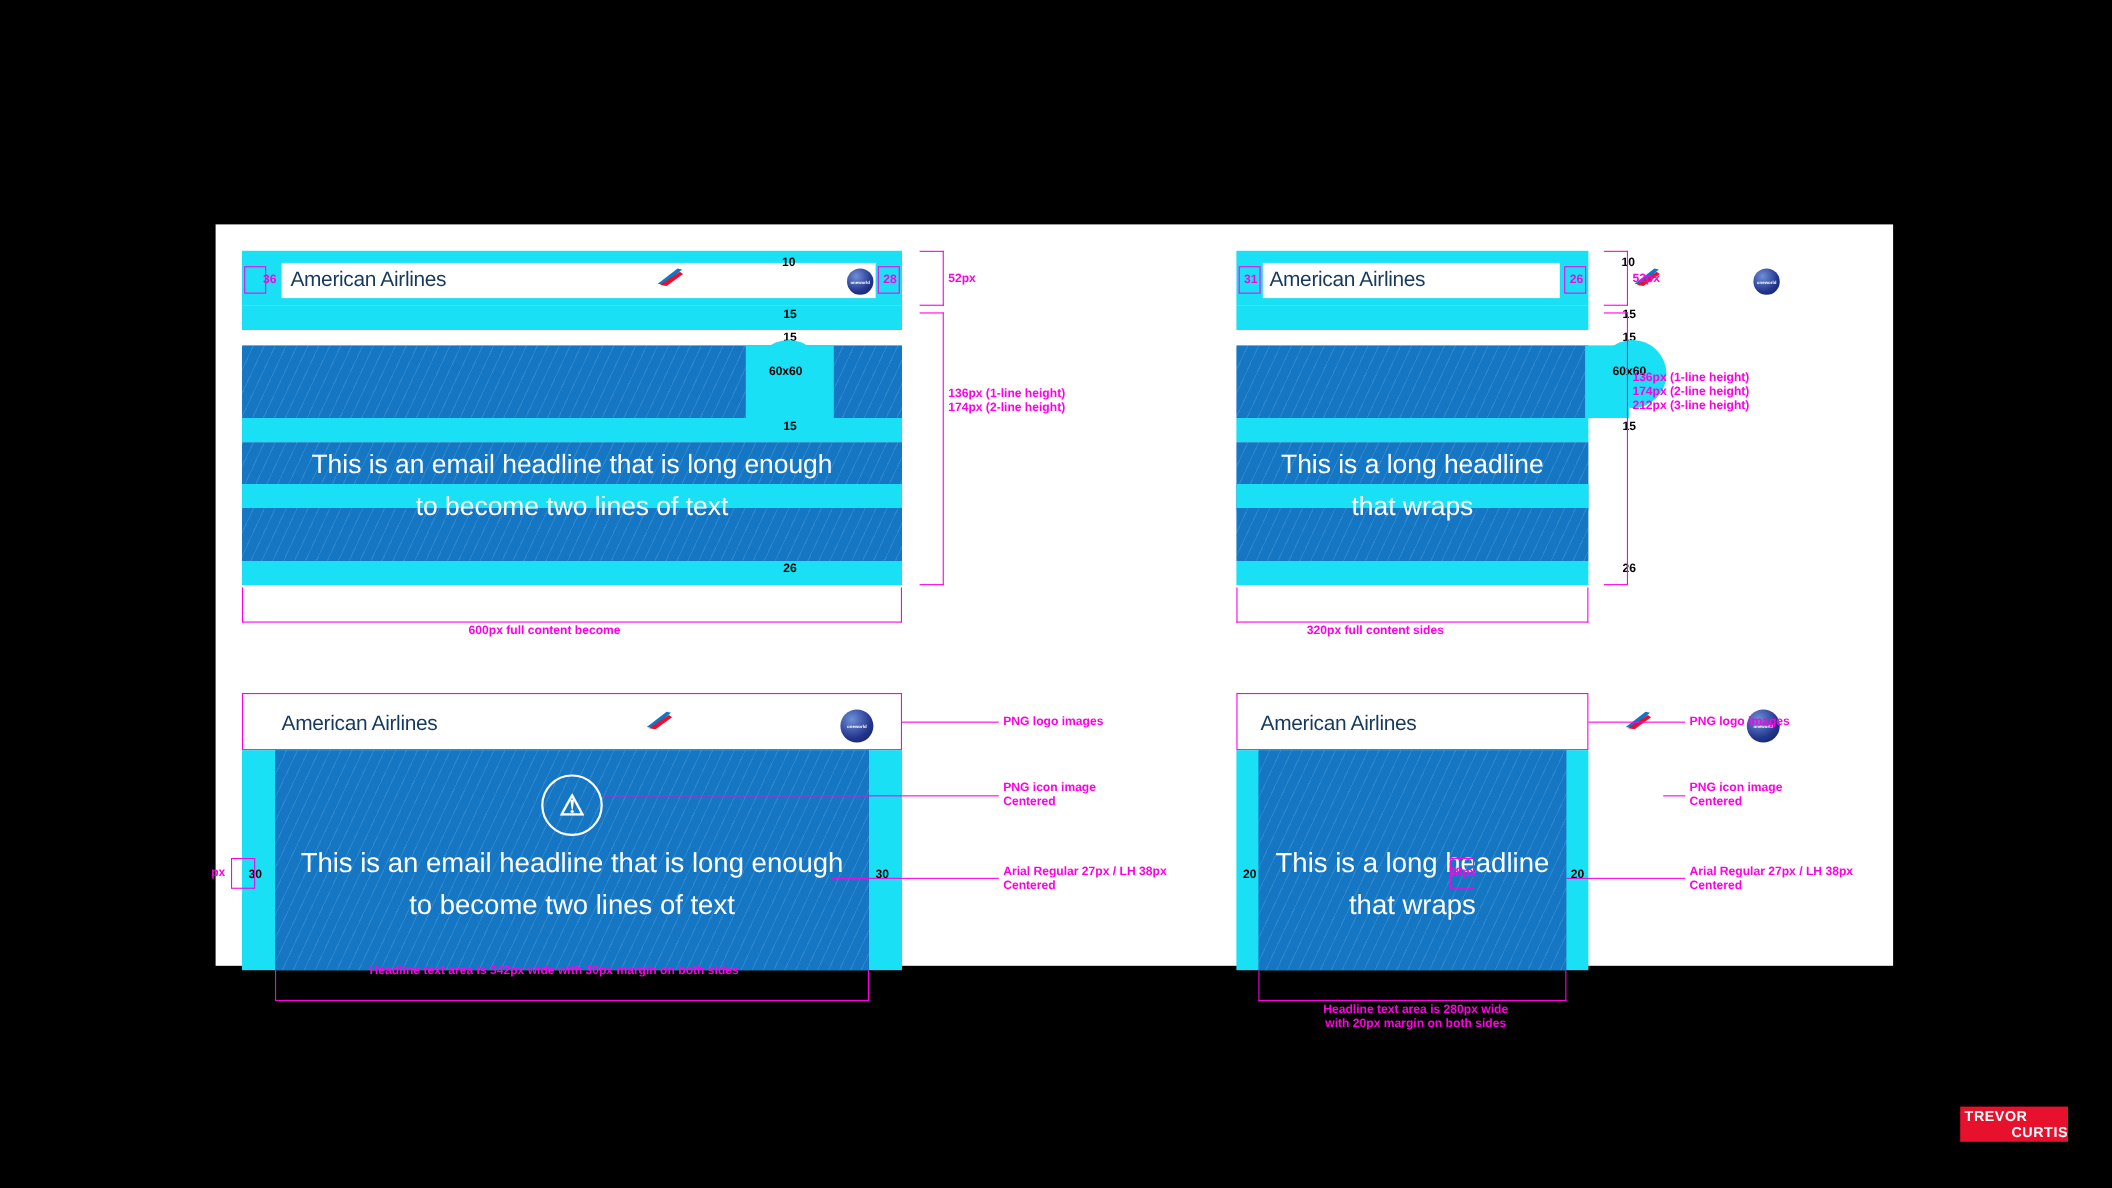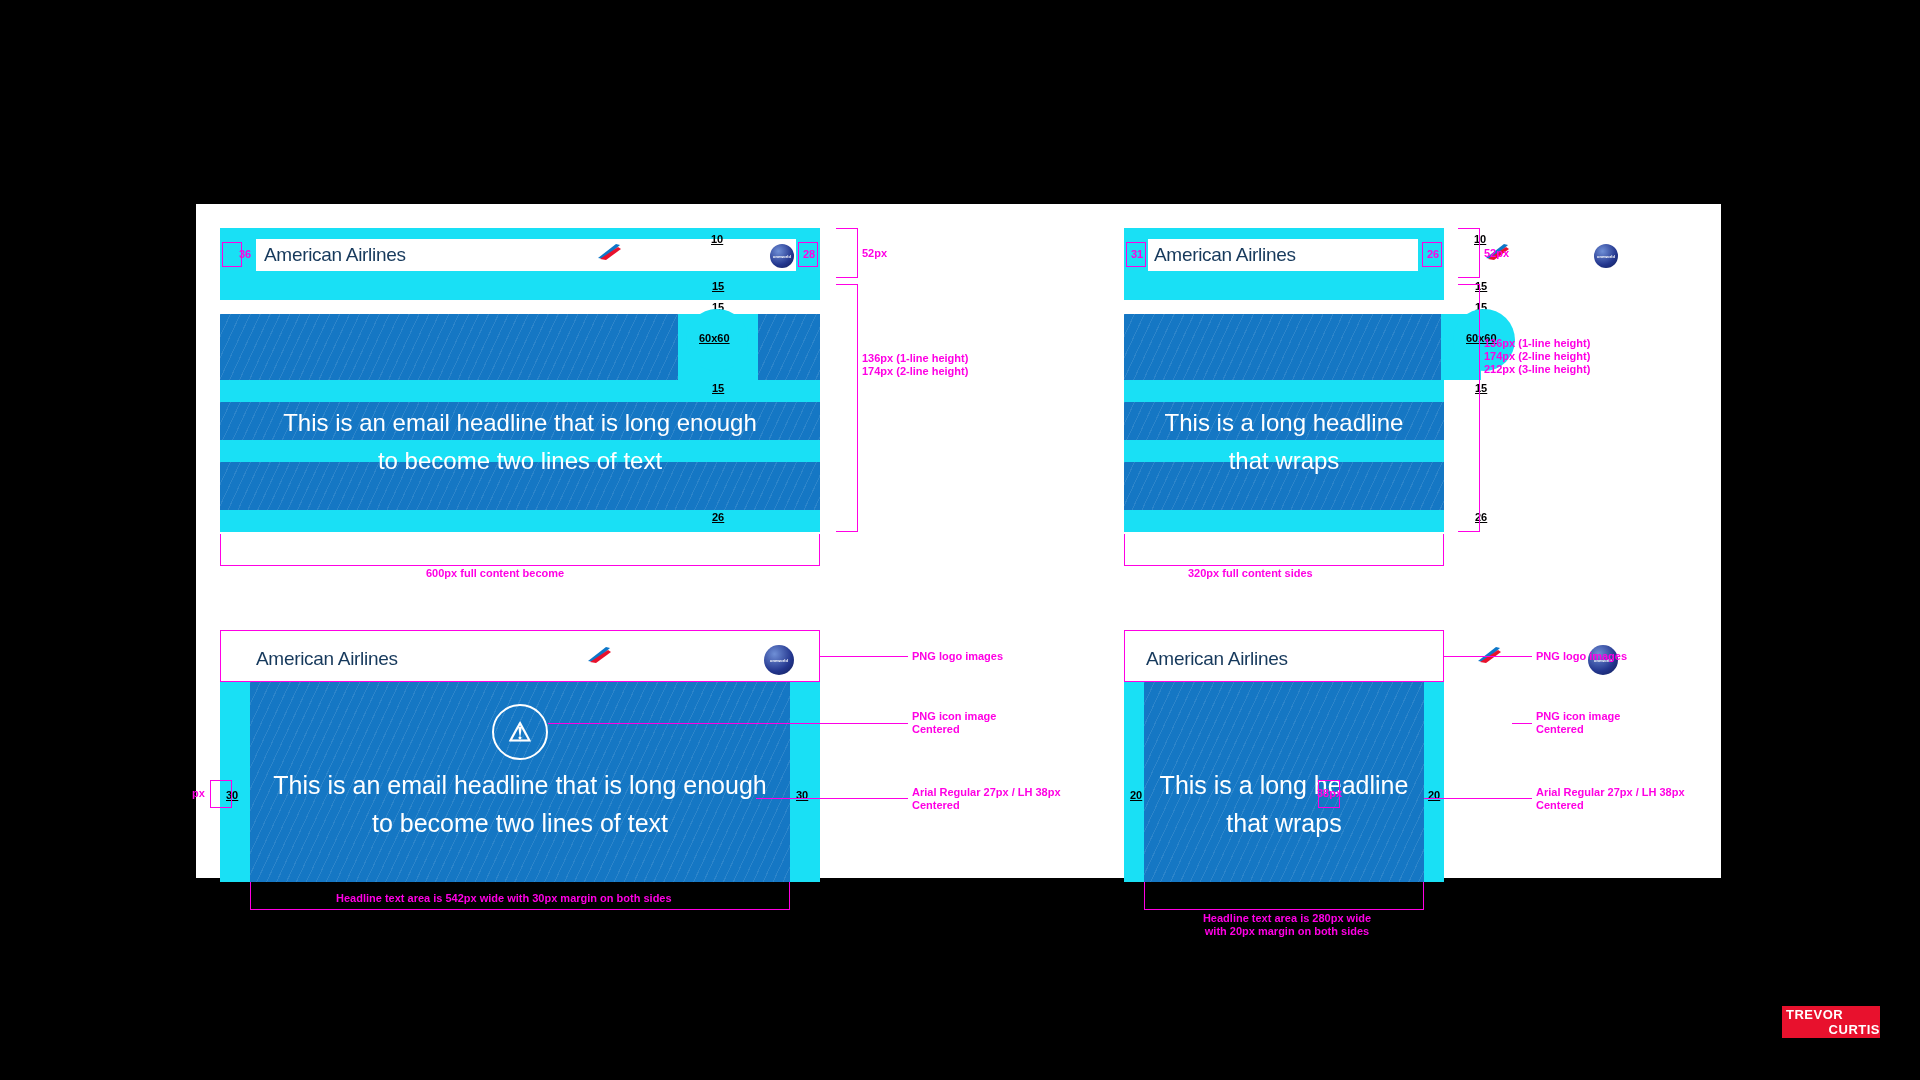--- a/index.html
+++ b/index.html
@@ -46,21 +46,21 @@
 
   .mag-txt {
     position: absolute;
     color: #ff00e4;
     font-size: 11px; font-weight: bold;
     white-space: pre-line;
     line-height: 1.2;
   }
   .num-blk {
     position: absolute;
-    color: #000000; font-size: 11px; font-weight: bold; text-decoration: underline;
+    color: #000000; font-size: 11px; font-weight: bold;
   }
   .mag-line { position: absolute; background: #ff00e4; }
   .mag-box {
     position: absolute;
     border: 1px solid #ff00e4;
   }
 
   .aa-wordmark {
     position: absolute;
     color: #16395c; font-size: 19px;
@@ -219,21 +219,21 @@
       <div class="mag-line" style="left:352px; top:519px; width:360px; height:1px;"></div>
       <div class="mag-txt" style="left:716px; top:506px;">PNG icon image
 Centered</div>
       <div class="mag-line" style="left:560px; top:594px; width:152px; height:1px;"></div>
       <div class="mag-txt" style="left:716px; top:582px;">Arial Regular 27px / LH 38px
 Centered</div>
       <div class="mag-box" style="left:14px; top:576px; width:22px; height:28px;"></div>
       <div class="mag-txt" style="left:-4px; top:583px;">px</div>
 
       <div class="ubracket" style="left:54px; top:678px; width:540px; height:28px;"></div>
-      <div class="mag-txt" style="left:140px; top:688px;">Headline text area is 542px wide with 30px margin on both sides</div>
+      <div class="mag-txt" style="left:140px; top:672px;">Headline text area is 542px wide with 30px margin on both sides</div>
     </div>
 
     <div>
       <div class="panel white" style="left:928px; top:426px; width:320px; height:52px; border:1px solid #ff00e4;"></div>
       <div class="aa-wordmark" style="left:950px; top:444px;">American Airlines</div>
       <svg class="aa-flag" style="left:1280px; top:441px;" viewBox="0 0 26 18">
         <path d="M2 16 L20 2 L24 3 L8 17 Z" fill="#0d77c9"></path>
         <path d="M4 17 L22 5 L25 7 L10 18 Z" fill="#e8112d"></path>
       </svg>
       <div class="oneworld" style="left:1392px; top:441px; width:30px; height:30px;">oneworld</div>

